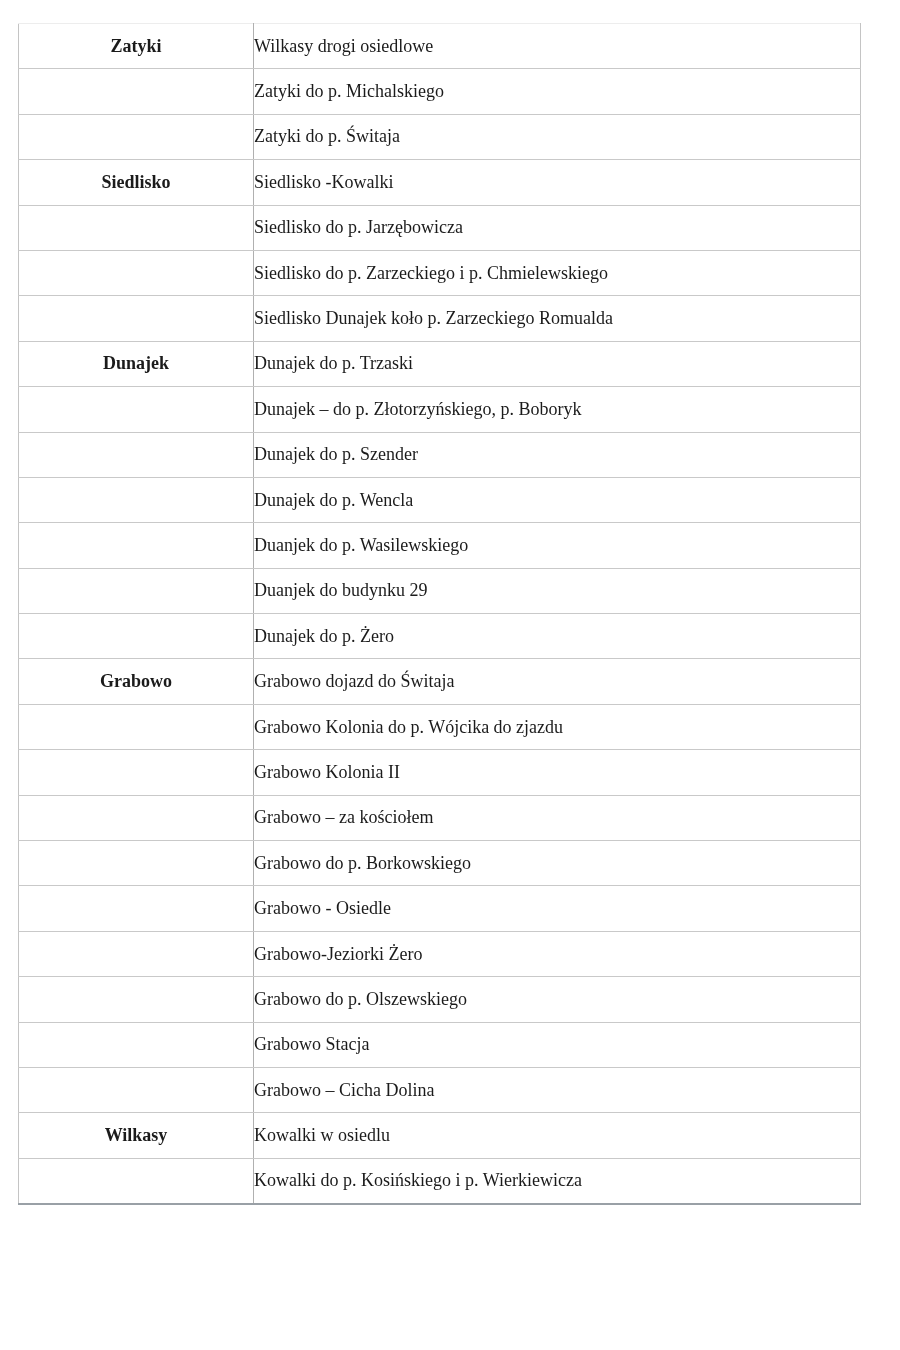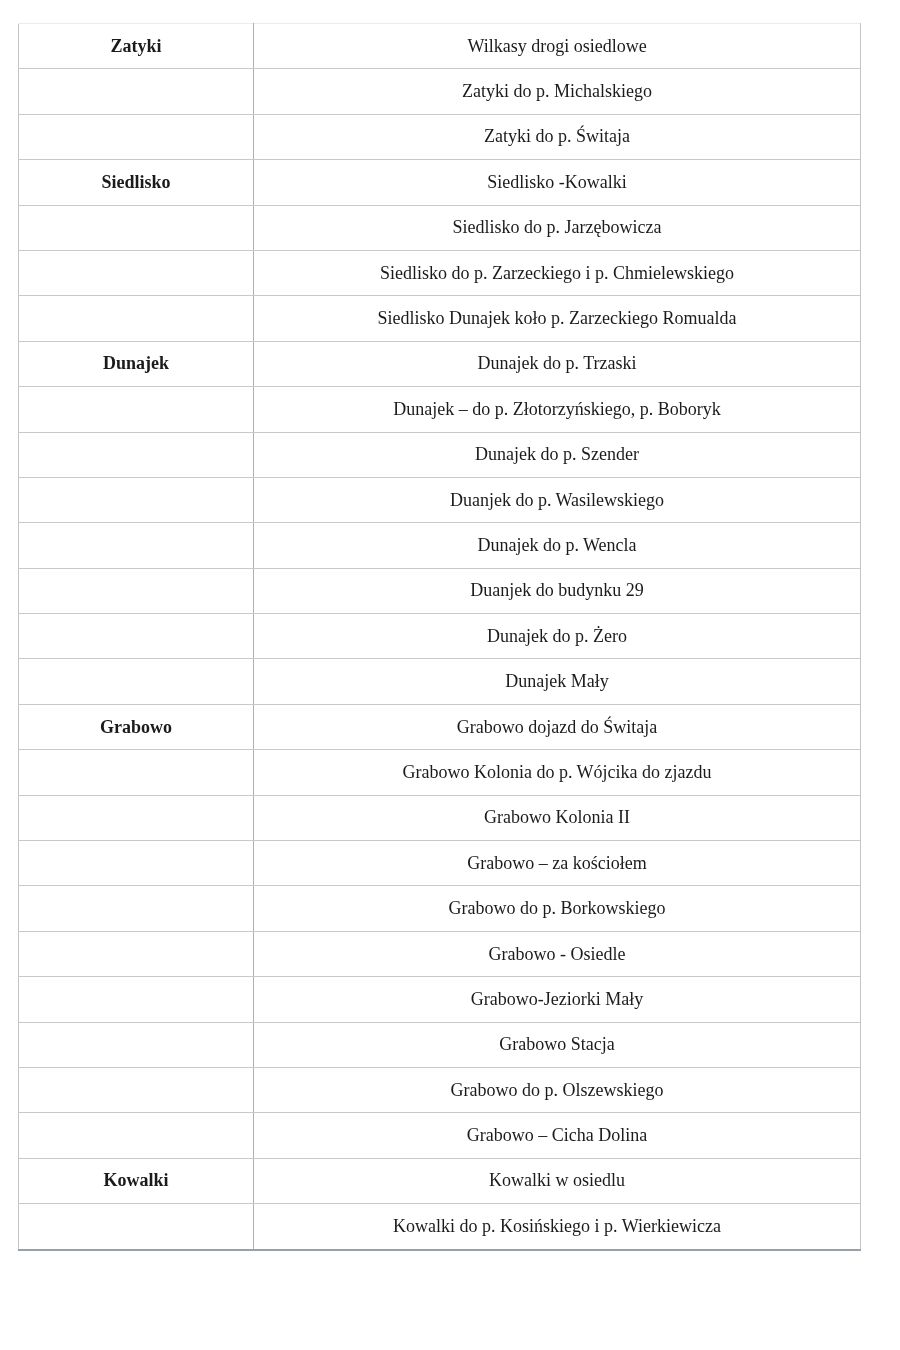--- a/index.html
+++ b/index.html
@@ -47,21 +47,21 @@
     margin-left: 16px;
   }
   td.village {
     width: 234px;
     border-right: 1px solid #b0b0b0;
     text-align: center;
     font-weight: bold;
   }
   td.road {
     width: 606px;
-    text-align: center;
+    text-align: left;
     padding-left: 7px;
   }
 </style>
 </head>
 <body>
 
 <div class="page">
   <table class="roads">
     <tbody id="rows-body">
   <tr>
@@ -110,42 +110,38 @@
     <td class="road">Dunajek – do p. Złotorzyńskiego, p. Boboryk</td>
   </tr>
 
   <tr>
     <td class="village"></td>
     <td class="road">Dunajek do p. Szender</td>
   </tr>
 
   <tr>
     <td class="village"></td>
+    <td class="road">Dunajek do p. Wencla</td>
+  </tr>
+
+  <tr>
+    <td class="village"></td>
     <td class="road">Duanjek do p. Wasilewskiego</td>
   </tr>
 
   <tr>
     <td class="village"></td>
-    <td class="road">Dunajek do p. Wencla</td>
-  </tr>
-
-  <tr>
-    <td class="village"></td>
     <td class="road">Duanjek do budynku 29</td>
   </tr>
 
   <tr>
     <td class="village"></td>
     <td class="road">Dunajek do p. Żero</td>
   </tr>
 
-  <tr>
-    <td class="village"></td>
-    <td class="road">Dunajek Mały</td>
-  </tr>
 
   <tr>
     <td class="village">Grabowo</td>
     <td class="road">Grabowo dojazd do Świtaja</td>
   </tr>
 
   <tr>
     <td class="village"></td>
     <td class="road">Grabowo Kolonia do p. Wójcika do zjazdu</td>
   </tr>
@@ -166,40 +162,40 @@
   </tr>
 
   <tr>
     <td class="village"></td>
     <td class="road">Grabowo - Osiedle</td>
   </tr>
 
 
   <tr>
     <td class="village"></td>
-    <td class="road">Grabowo-Jeziorki Mały</td>
+    <td class="road">Grabowo-Jeziorki Żero</td>
+  </tr>
+
+  <tr>
+    <td class="village"></td>
+    <td class="road">Grabowo do p. Olszewskiego</td>
   </tr>
 
   <tr>
     <td class="village"></td>
     <td class="road">Grabowo Stacja</td>
   </tr>
 
   <tr>
     <td class="village"></td>
-    <td class="road">Grabowo do p. Olszewskiego</td>
-  </tr>
-
-  <tr>
-    <td class="village"></td>
     <td class="road">Grabowo – Cicha Dolina</td>
   </tr>
 
   <tr>
-    <td class="village">Kowalki</td>
+    <td class="village">Wilkasy</td>
     <td class="road">Kowalki w osiedlu</td>
   </tr>
 
   <tr>
     <td class="village"></td>
     <td class="road">Kowalki do p. Kosińskiego i p. Wierkiewicza</td>
   </tr>
 </tbody>
   </table>
 </div>

